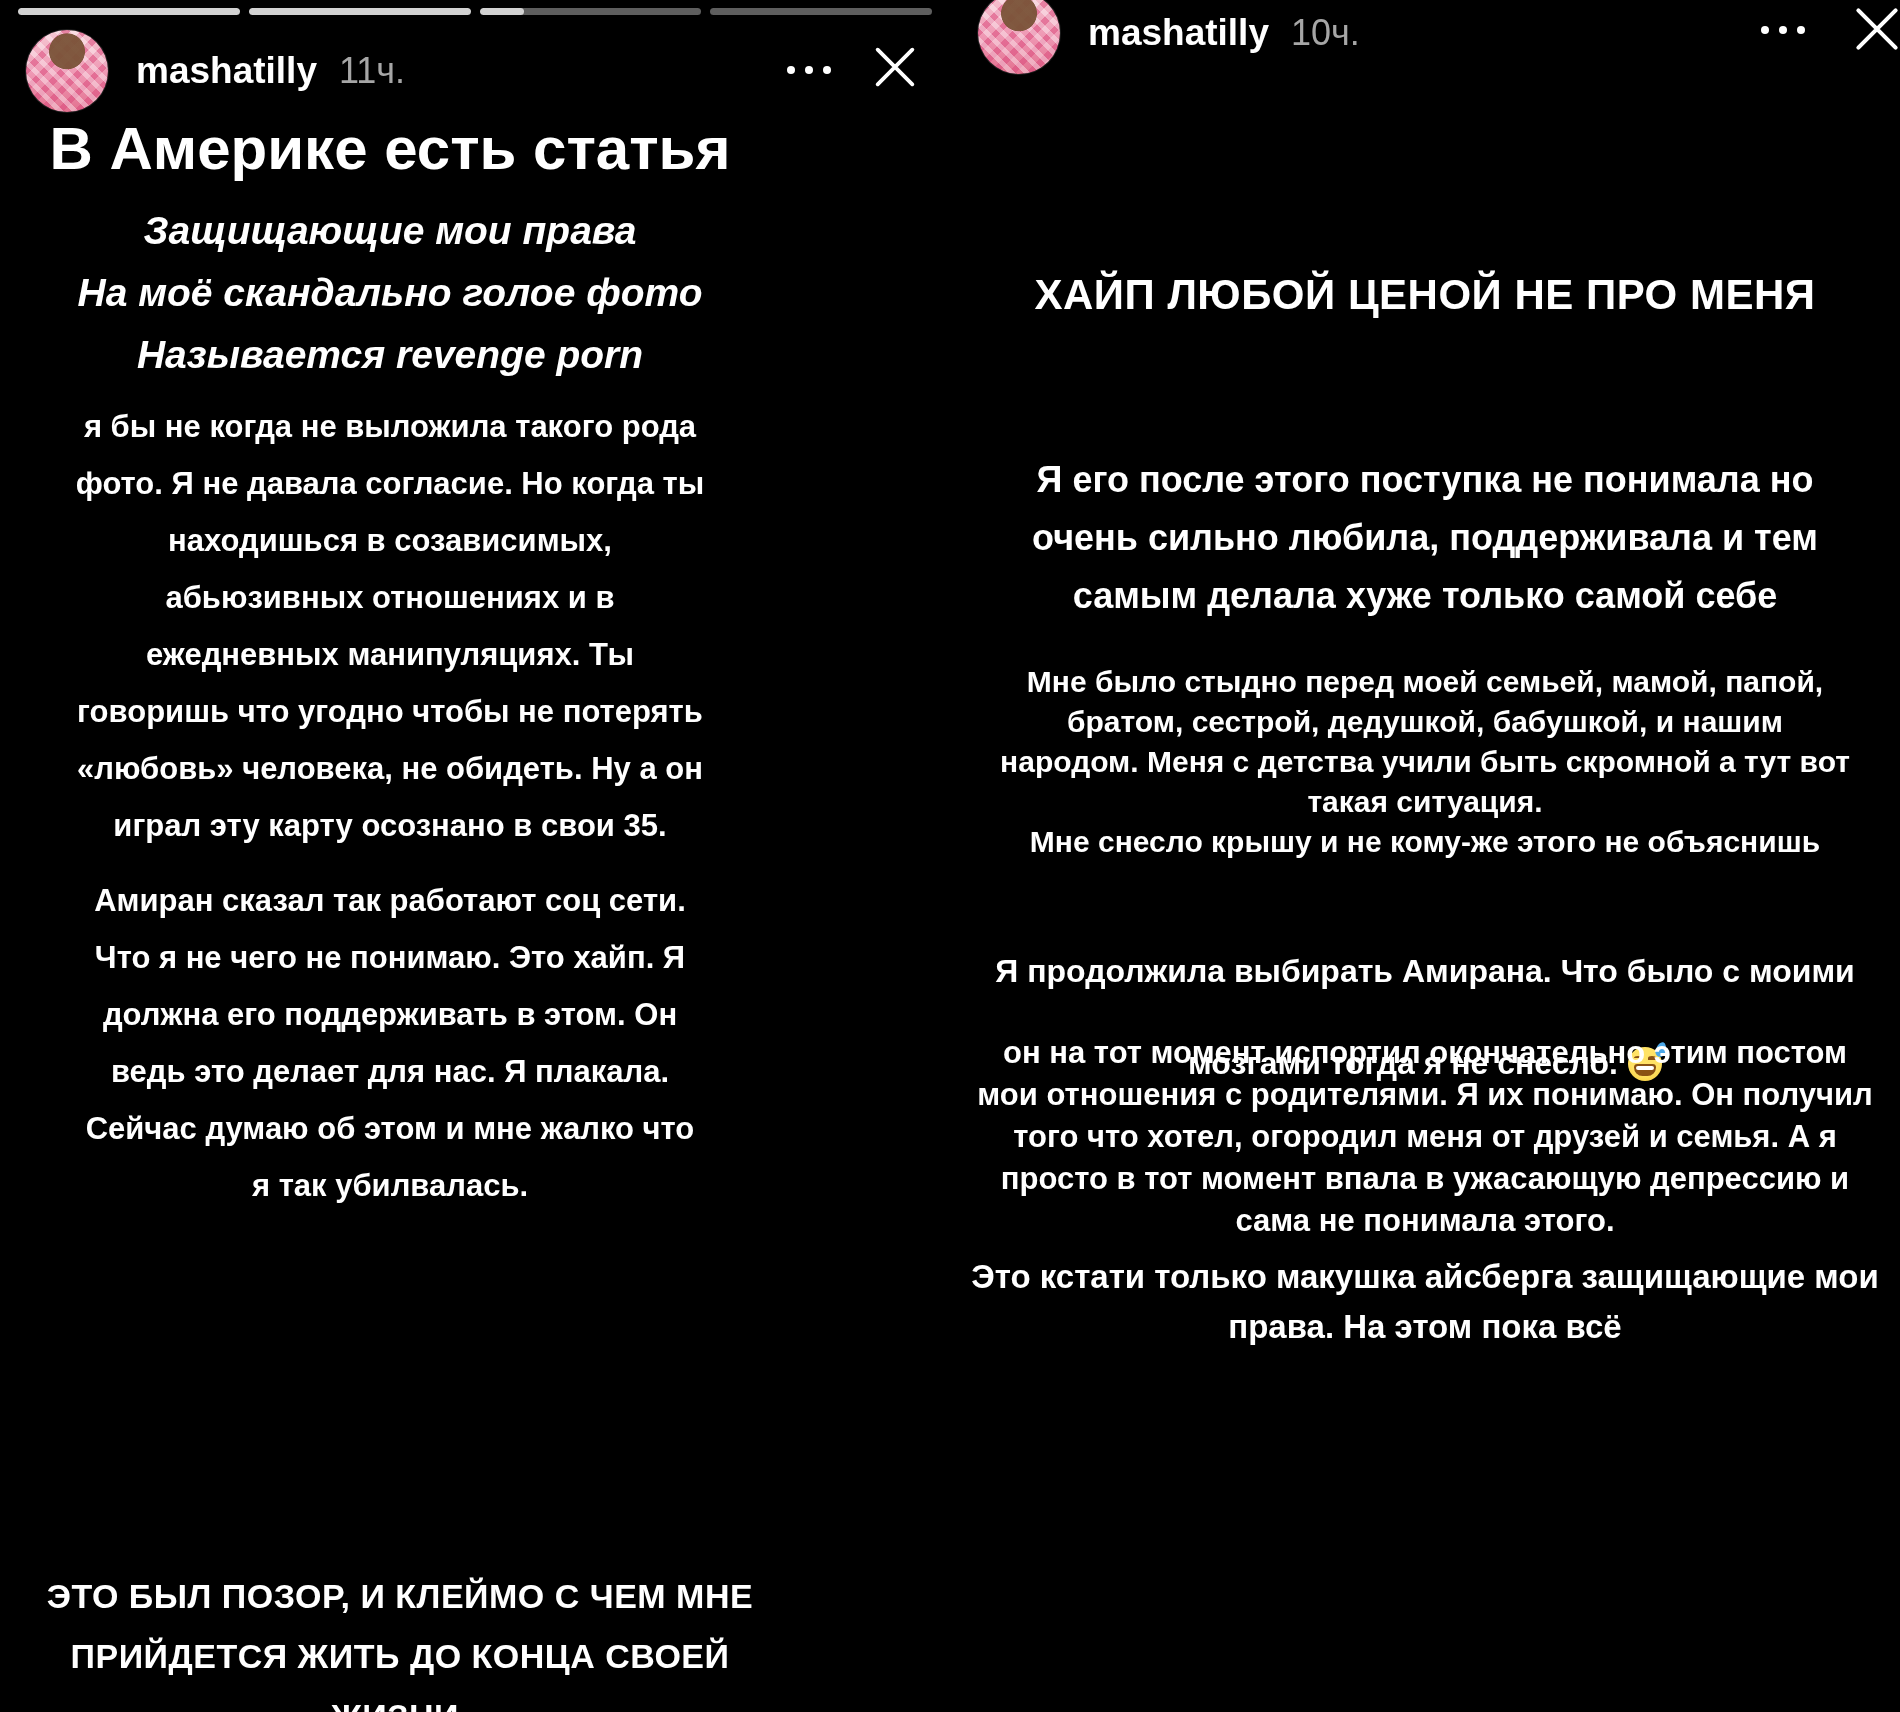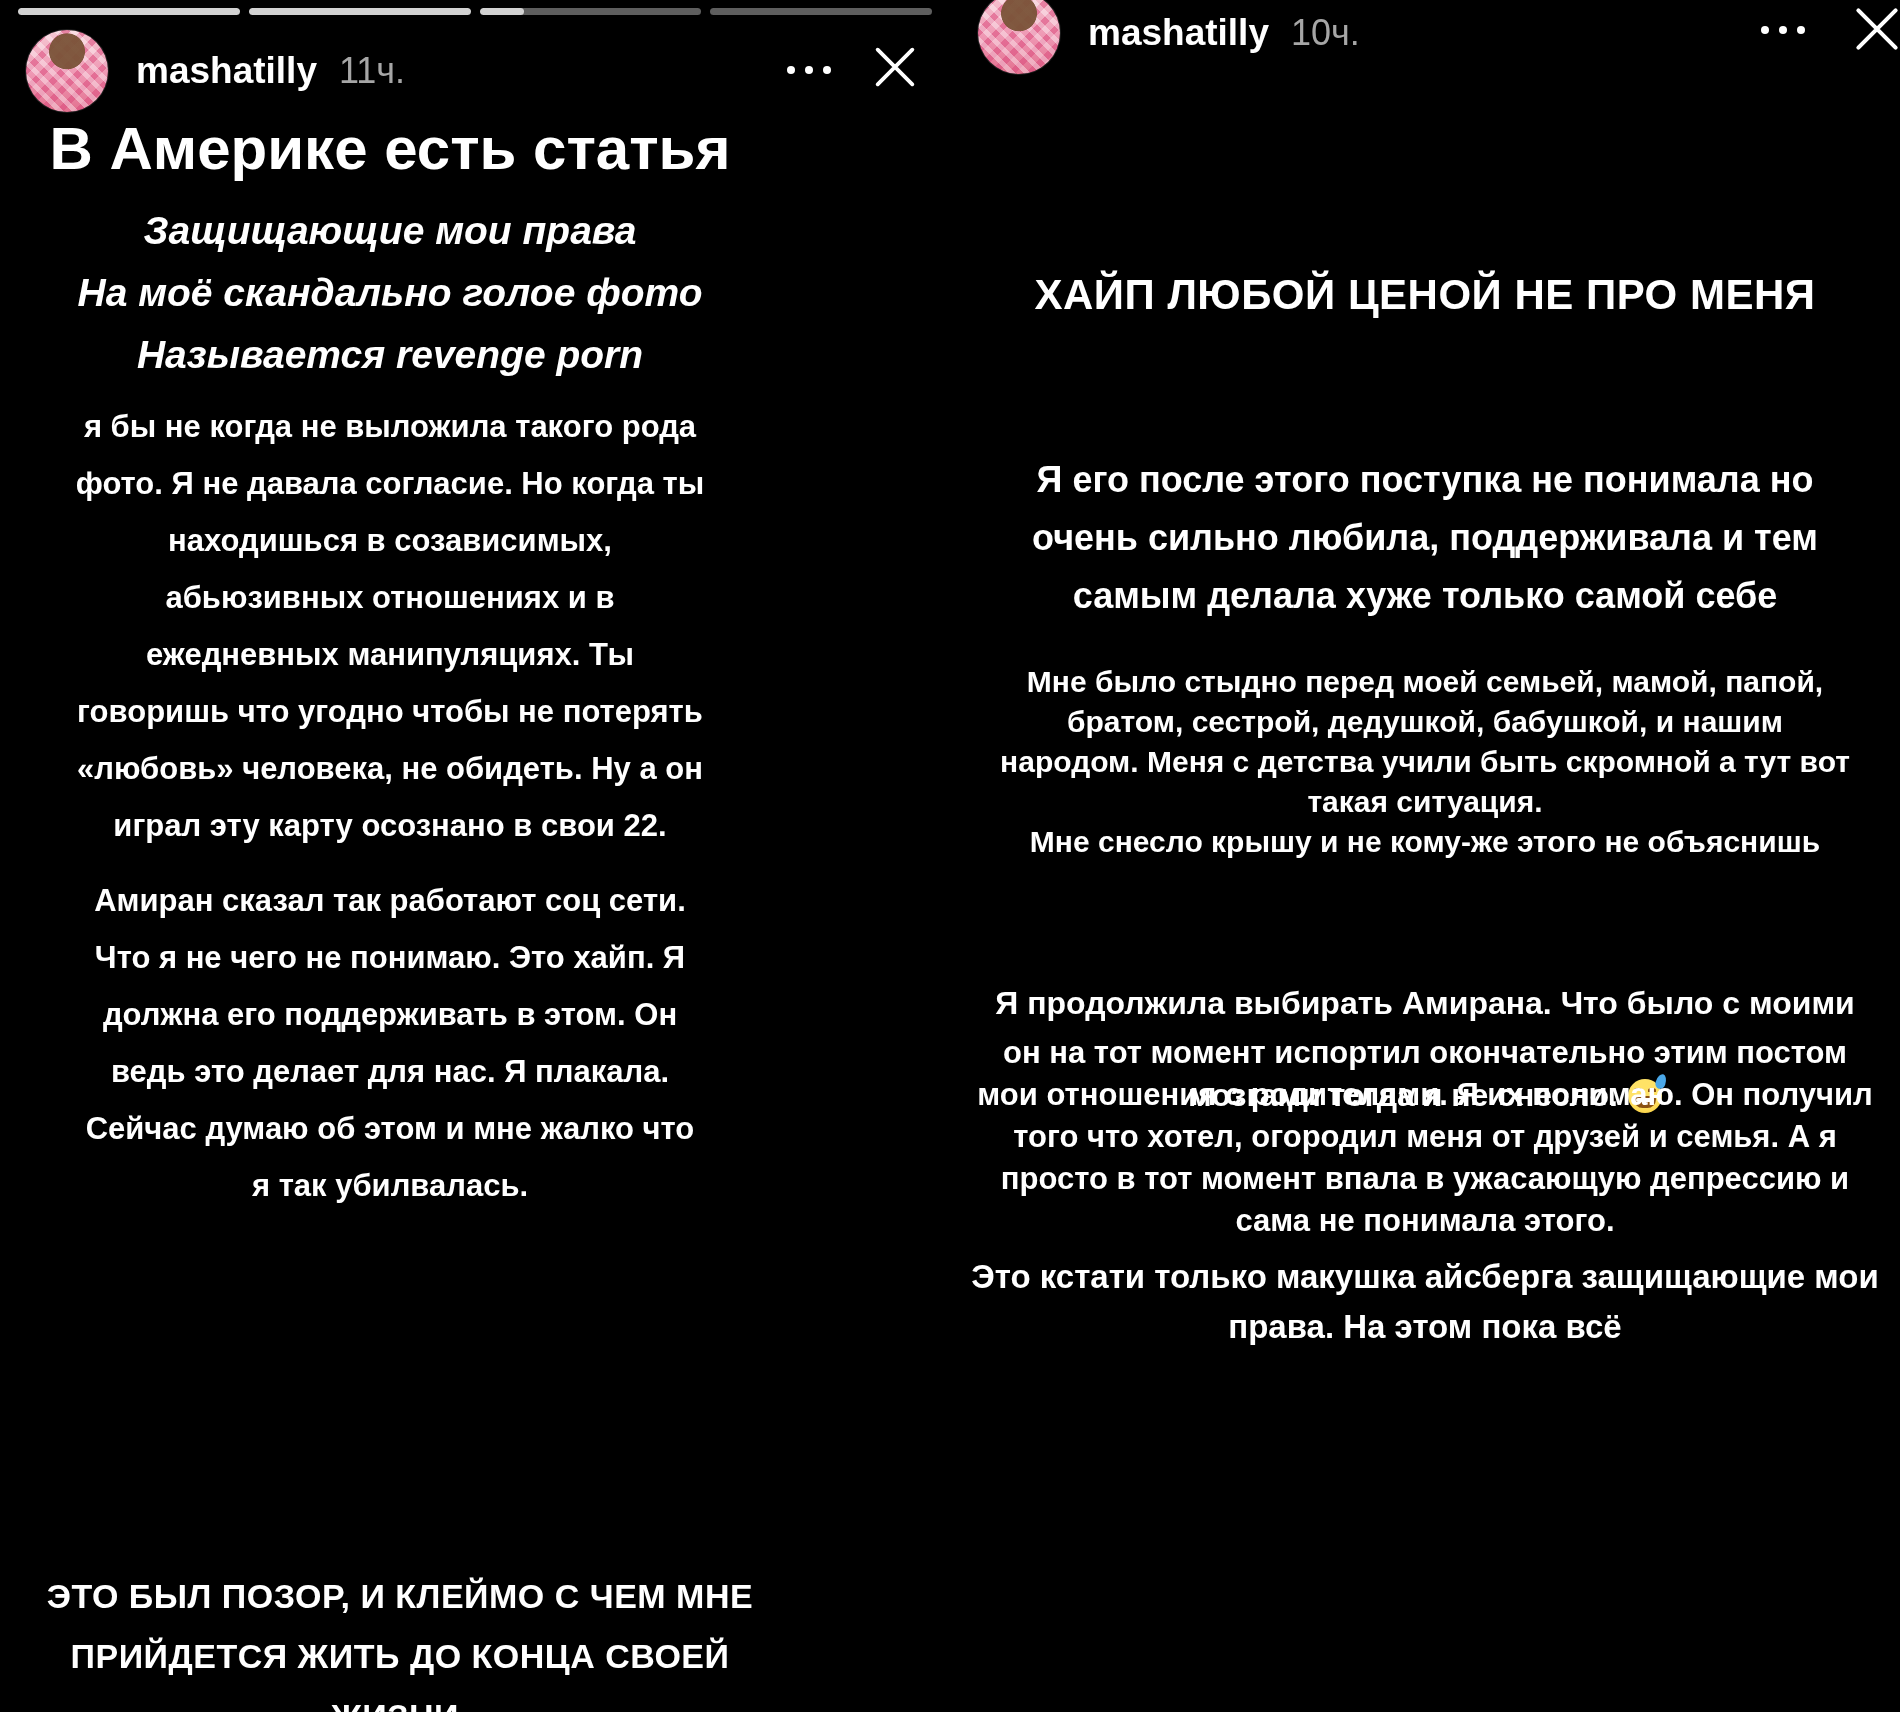--- a/index.html
+++ b/index.html
@@ -54,21 +54,21 @@
   .title-l{top:114px;left:0;width:780px;font-size:60px;line-height:70px;}
   .sub-l{top:200px;left:0;width:780px;font-size:39px;line-height:62px;font-style:italic;}
   .l-p1{top:398px;left:0;width:780px;font-size:31px;line-height:57px;}
   .l-p2{top:872px;left:0;width:780px;font-size:31px;line-height:57px;}
   .l-p3{top:1254px;left:0;width:800px;font-size:30px;line-height:56px;}
   .l-p4{top:1566px;left:0;width:800px;font-size:34px;line-height:60px;letter-spacing:.5px;}
 
   .title-r{top:270px;left:0;width:950px;font-size:42px;line-height:50px;letter-spacing:.5px;}
   .r-p1{top:438px;left:0;width:950px;font-size:36px;line-height:58px;margin-top:13px;}
   .r-p2{top:662px;left:0;width:950px;font-size:30px;line-height:40px;}
-  .r-p3{top:934px;left:0;width:950px;font-size:32px;line-height:46px;}
+  .r-p3{top:902px;left:0;width:950px;font-size:32px;line-height:46px;}
   .r-p4{top:1032px;left:0;width:950px;font-size:31px;line-height:42px;}
   .r-p5{top:1252px;left:0;width:950px;font-size:33px;line-height:50px;}
 
   
   .emoji{
     display:inline-block;width:34px;height:34px;border-radius:50%;
     background:radial-gradient(circle at 50% 35%,#ffe266 55%,#f7c832 100%);
     position:relative;vertical-align:-7px;margin-left:10px;
   }
   .emoji .mouth{
@@ -132,21 +132,21 @@
     <div class="txt sub-l">Защищающие мои права
 На моё скандально голое фото
 Называется revenge porn</div>
     <div class="txt l-p1">я бы не когда не выложила такого рода
 фото. Я не давала согласие. Но когда ты
 находишься в созависимых,
 абьюзивных отношениях и в
 ежедневных манипуляциях. Ты
 говоришь что угодно чтобы не потерять
 «любовь» человека, не обидеть. Ну а он
-играл эту карту осознано в свои 22.</div>
+играл эту карту осознано в свои 35.</div>
     <div class="txt l-p2">Амиран сказал так работают соц сети.
 Что я не чего не понимаю. Это хайп. Я
 должна его поддерживать в этом. Он
 ведь это делает для нас. Я плакала.
 Сейчас думаю об этом и мне жалко что
 я так убилвалась.</div>
     <div class="txt l-p4">ЭТО БЫЛ ПОЗОР, И КЛЕЙМО С ЧЕМ МНЕ
 ПРИЙДЕТСЯ ЖИТЬ ДО КОНЦА СВОЕЙ ЖИЗНИ.</div>
   </section>
 

